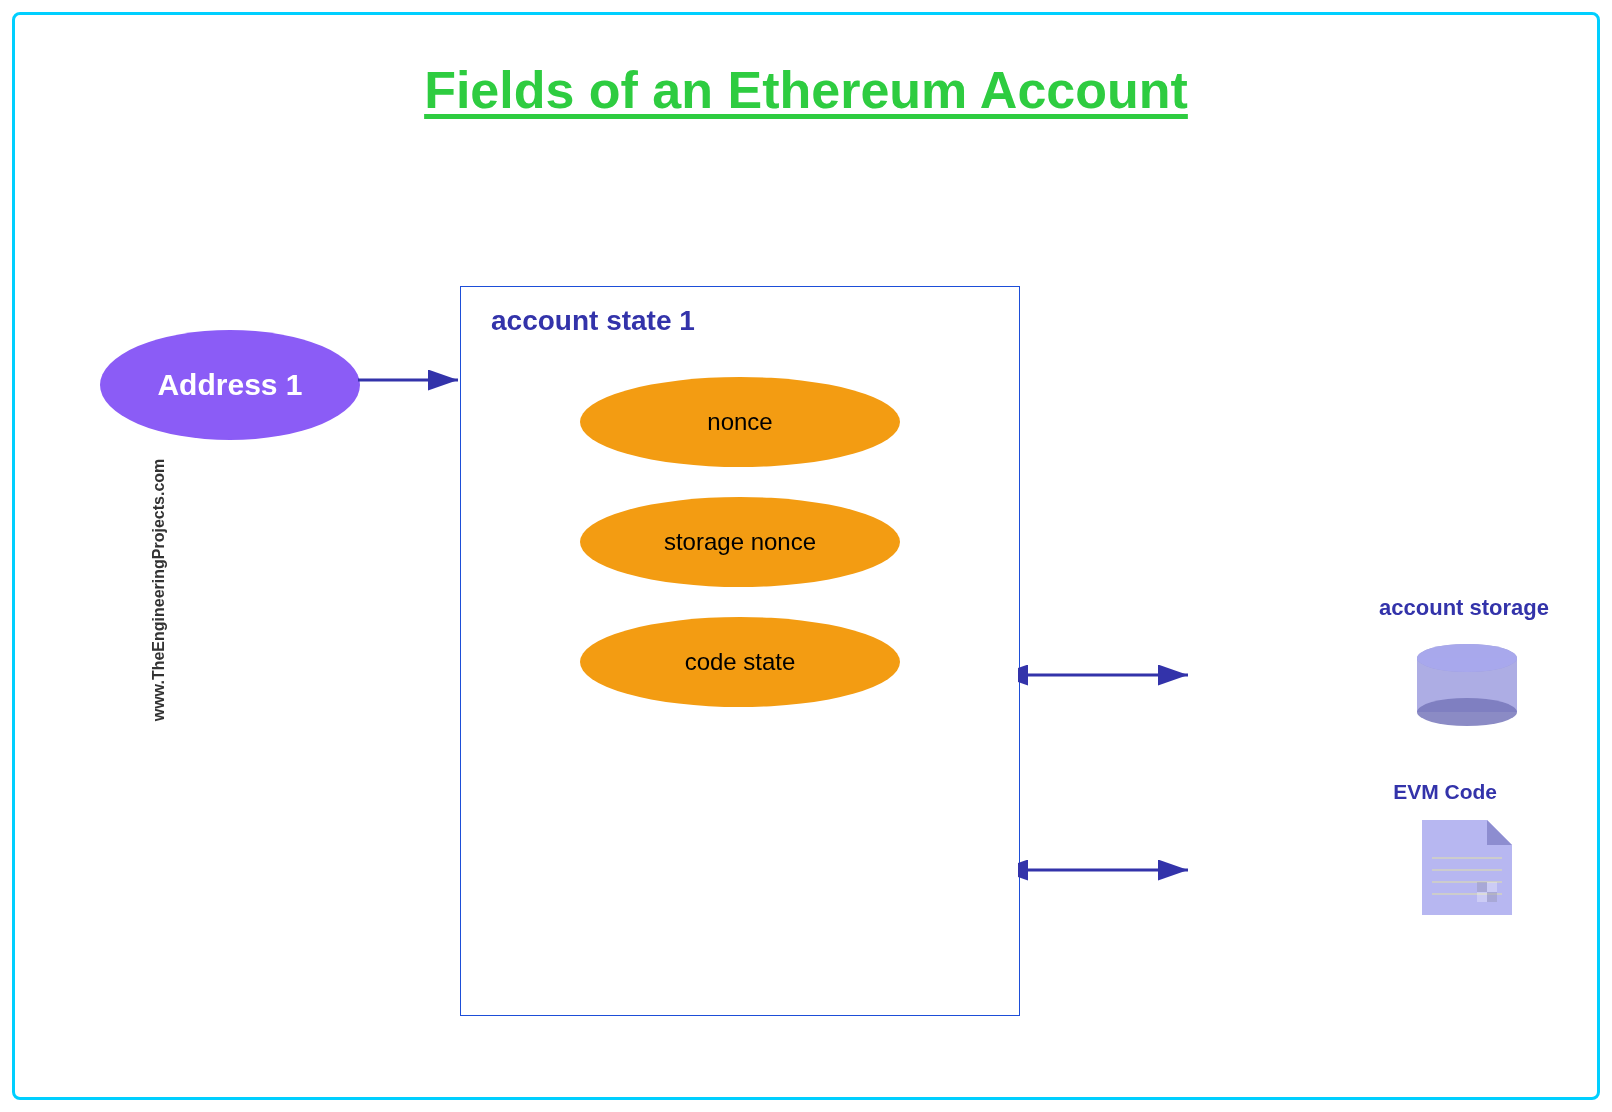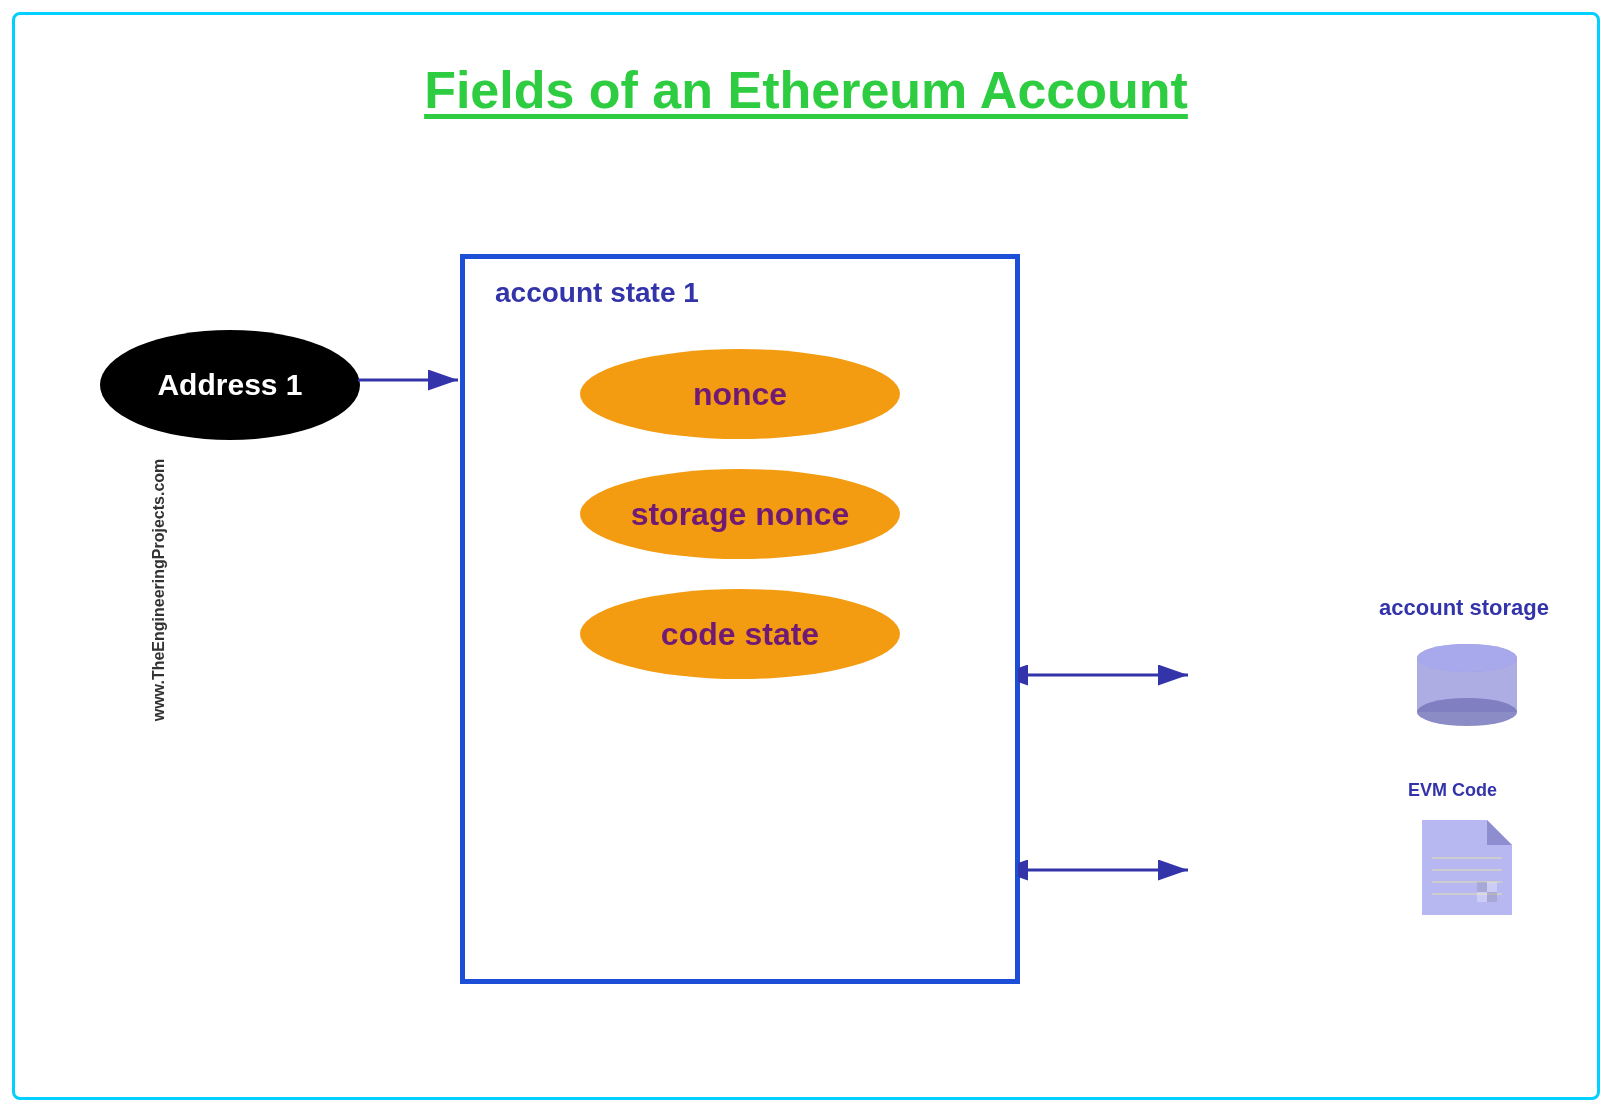--- a/index.html
+++ b/index.html
@@ -45,41 +45,41 @@
       margin-top: 30px;
     }
 
     
     .address-oval {
       position: absolute;
       left: 100px;
       top: 180px;
       width: 260px;
       height: 110px;
-      background: #000000;
+      background: #8b5cf6;
       border-radius: 50%;
       display: flex;
       align-items: center;
       justify-content: center;
     }
 
     .address-oval span {
       color: #fff;
       font-size: 30px;
       font-weight: bold;
     }
 
     
     .account-box {
       position: absolute;
       left: 460px;
-      top: 104px;
+      top: 136px;
       width: 560px;
       height: 730px;
-      border: 5px solid #1d4ed8;
+      border: 1px solid #1d4ed8;
       background: #fff;
     }
 
     .account-box-title {
       color: #3333aa;
       font-size: 28px;
       font-weight: bold;
       padding: 18px 0 10px 30px;
     }
 
@@ -90,42 +90,42 @@
       width: 320px;
       height: 90px;
       background: #f39c12;
       border-radius: 50%;
       display: flex;
       align-items: center;
       justify-content: center;
     }
 
     .field-oval span {
-      color: #701a75;
-      font-size: 32px;
-      font-weight: bold;
+      color: #000000;
+      font-size: 24px;
+      font-weight: normal;
     }
 
     
     .account-storage-label {
       position: absolute;
       right: 63px;
       top: 445px;
       color: #3333aa;
       font-size: 22px;
       font-weight: bold;
       text-align: center;
     }
 
     .evm-code-label {
       position: absolute;
       right: 115px;
       top: 630px;
       color: #3333aa;
-      font-size: 18px;
+      font-size: 21px;
       font-weight: bold;
       text-align: center;
     }
 
     
     .watermark {
       position: absolute;
       left: 28px;
       top: 50%;
       transform: translateY(-50%) rotate(-90deg);

